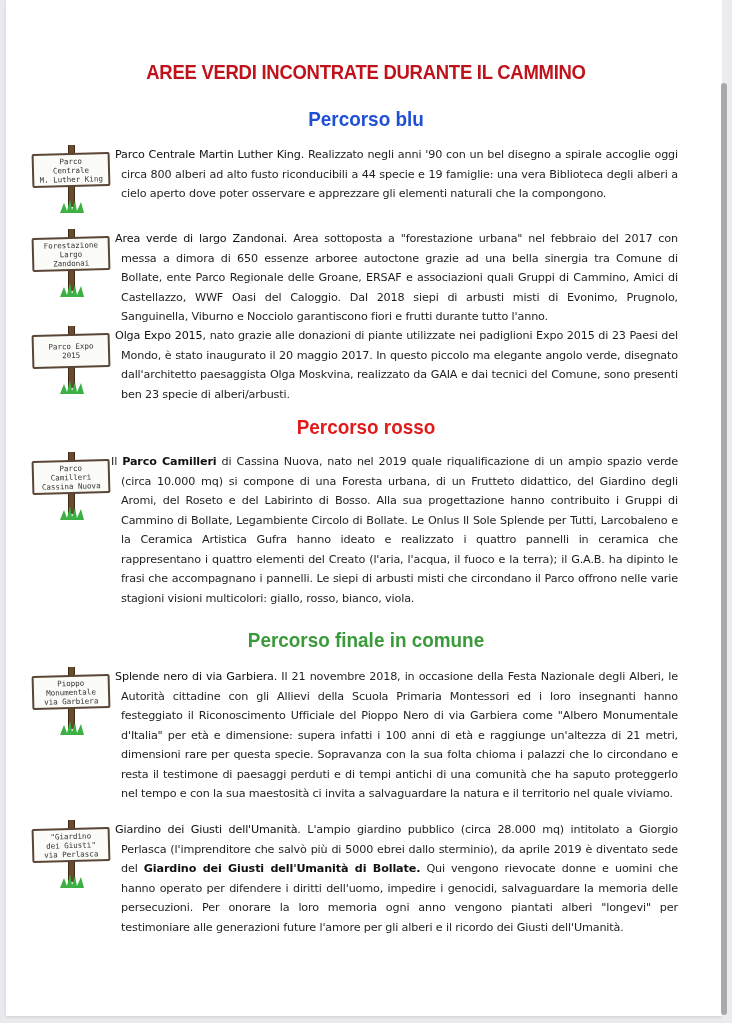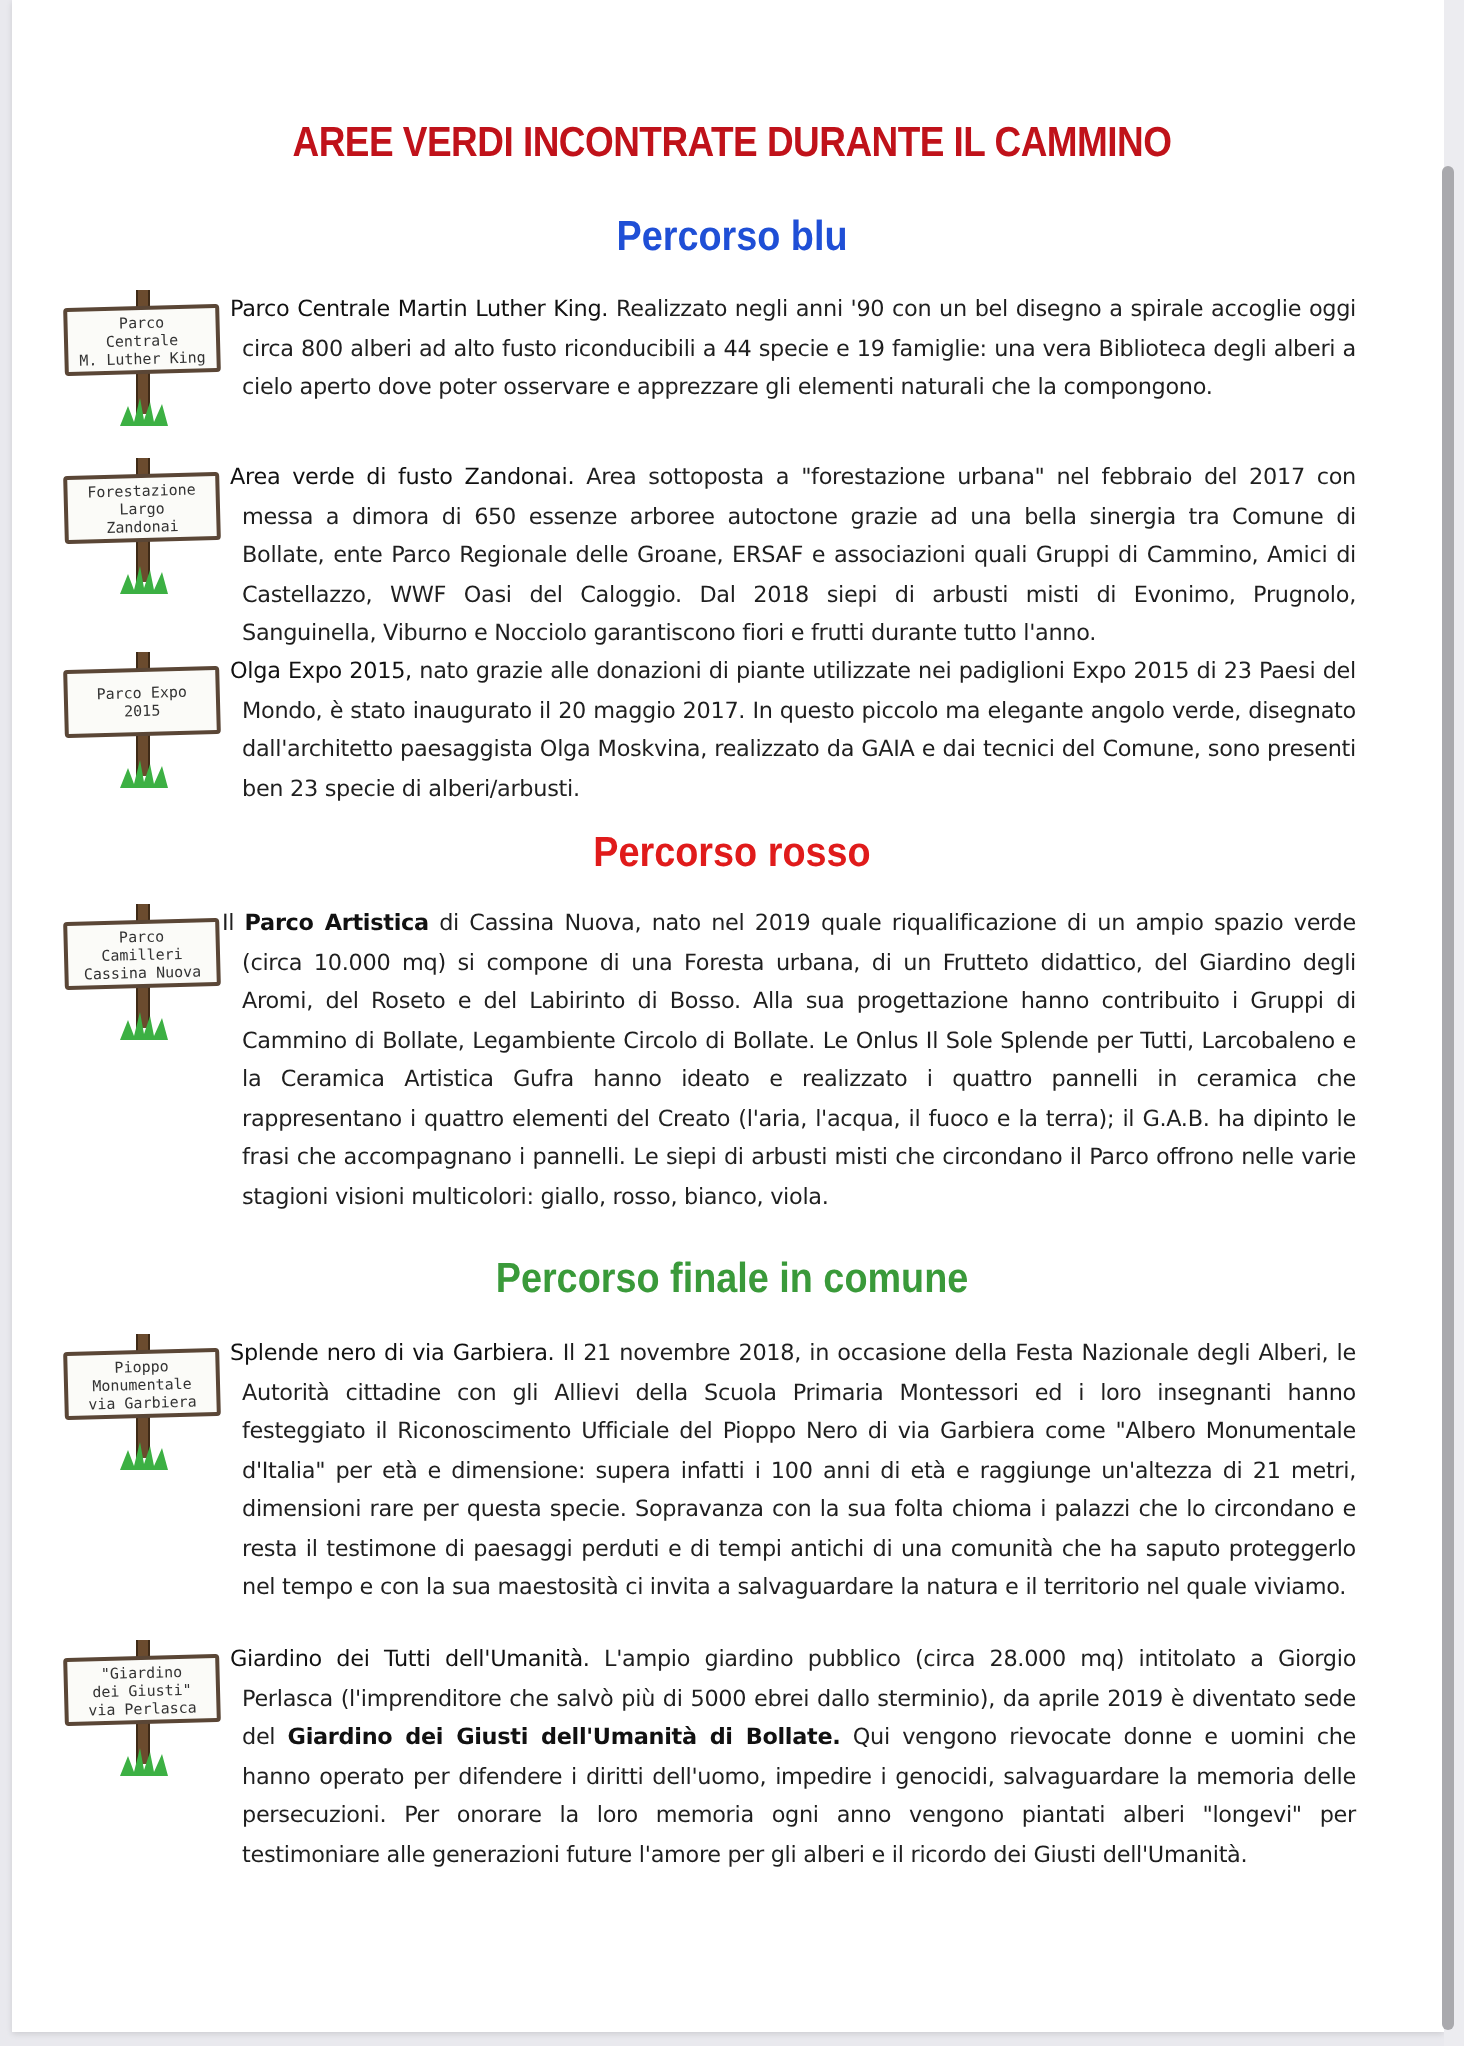--- a/index.html
+++ b/index.html
@@ -143,21 +143,21 @@
     <div class="board">
         <span>Forestazione
 Largo
 Zandonai</span>
       </div>
     <svg class="grass" viewBox="0 0 28 16">
         <path d="M2 16 L6 6 L9 14 L12 2 L14 13 L17 4 L19 14 L23 5 L26 16 Z" fill="#3cb043"></path>
       </svg>
   </div>
   <p class="text">
-    <span class="lead">Area verde di fusto Zandonai.</span>
+    <span class="lead">Area verde di largo Zandonai.</span>
     <span>Area sottoposta a "forestazione urbana" nel febbraio del 2017 con messa a dimora di 650 essenze arboree autoctone grazie ad una bella sinergia tra Comune di Bollate, ente Parco Regionale delle Groane, ERSAF e associazioni quali Gruppi di Cammino, Amici di Castellazzo, WWF Oasi del Caloggio. Dal 2018 siepi di arbusti misti di Evonimo, Prugnolo, Sanguinella, Viburno e Nocciolo garantiscono fiori e frutti durante tutto l'anno.</span>
   </p>
 </div>
 
 <div class="entry" style="top:326px;">
   <div class="sign">
     <div class="post"></div>
     <div class="board">
         <span>Parco Expo
 2015</span>
@@ -180,21 +180,21 @@
     <div class="board">
         <span>Parco
 Camilleri
 Cassina Nuova</span>
       </div>
     <svg class="grass" viewBox="0 0 28 16">
         <path d="M2 16 L6 6 L9 14 L12 2 L14 13 L17 4 L19 14 L23 5 L26 16 Z" fill="#3cb043"></path>
       </svg>
   </div>
   <p class="text">
-    <span style="margin-left:-10px;">Il </span><b>Parco Artistica</b>
+    <span style="margin-left:-10px;">Il </span><b>Parco Camilleri</b>
     <span>di Cassina Nuova, nato nel 2019 quale riqualificazione di un ampio spazio verde (circa 10.000 mq) si compone di una Foresta urbana, di un Frutteto didattico, del Giardino degli Aromi, del Roseto e del Labirinto di Bosso. Alla sua progettazione hanno contribuito i Gruppi di Cammino di Bollate, Legambiente Circolo di Bollate. Le Onlus Il Sole Splende per Tutti, Larcobaleno e la Ceramica Artistica Gufra hanno ideato e realizzato i quattro pannelli in ceramica che rappresentano i quattro elementi del Creato (l'aria, l'acqua, il fuoco e la terra); il G.A.B. ha dipinto le frasi che accompagnano i pannelli. Le siepi di arbusti misti che circondano il Parco offrono nelle varie stagioni visioni multicolori: giallo, rosso, bianco, viola.</span>
   </p>
 </div>
 
 <h2 class="section-title" style="top:628px;color:#3a9a3a;">Percorso finale in comune</h2>
 
 <div class="entry" style="top:667px;">
   <div class="sign">
     <div class="post"></div>
     <div class="board">
@@ -218,18 +218,18 @@
     <div class="board">
         <span>"Giardino
 dei Giusti"
 via Perlasca</span>
       </div>
     <svg class="grass" viewBox="0 0 28 16">
         <path d="M2 16 L6 6 L9 14 L12 2 L14 13 L17 4 L19 14 L23 5 L26 16 Z" fill="#3cb043"></path>
       </svg>
   </div>
   <p class="text">
-    <span class="lead">Giardino dei Tutti dell'Umanità.</span>
+    <span class="lead">Giardino dei Giusti dell'Umanità.</span>
     <span>L'ampio giardino pubblico (circa 28.000 mq) intitolato a Giorgio Perlasca (l'imprenditore che salvò più di 5000 ebrei dallo sterminio), da aprile 2019 è diventato sede del</span>
     <b>Giardino dei Giusti dell'Umanità di Bollate.</b>
     <span>Qui vengono rievocate donne e uomini che hanno operato per difendere i diritti dell'uomo, impedire i genocidi, salvaguardare la memoria delle persecuzioni. Per onorare la loro memoria ogni anno vengono piantati alberi "longevi" per testimoniare alle generazioni future l'amore per gli alberi e il ricordo dei Giusti dell'Umanità.</span>
   </p>
 </div>
 
 </body></html>

